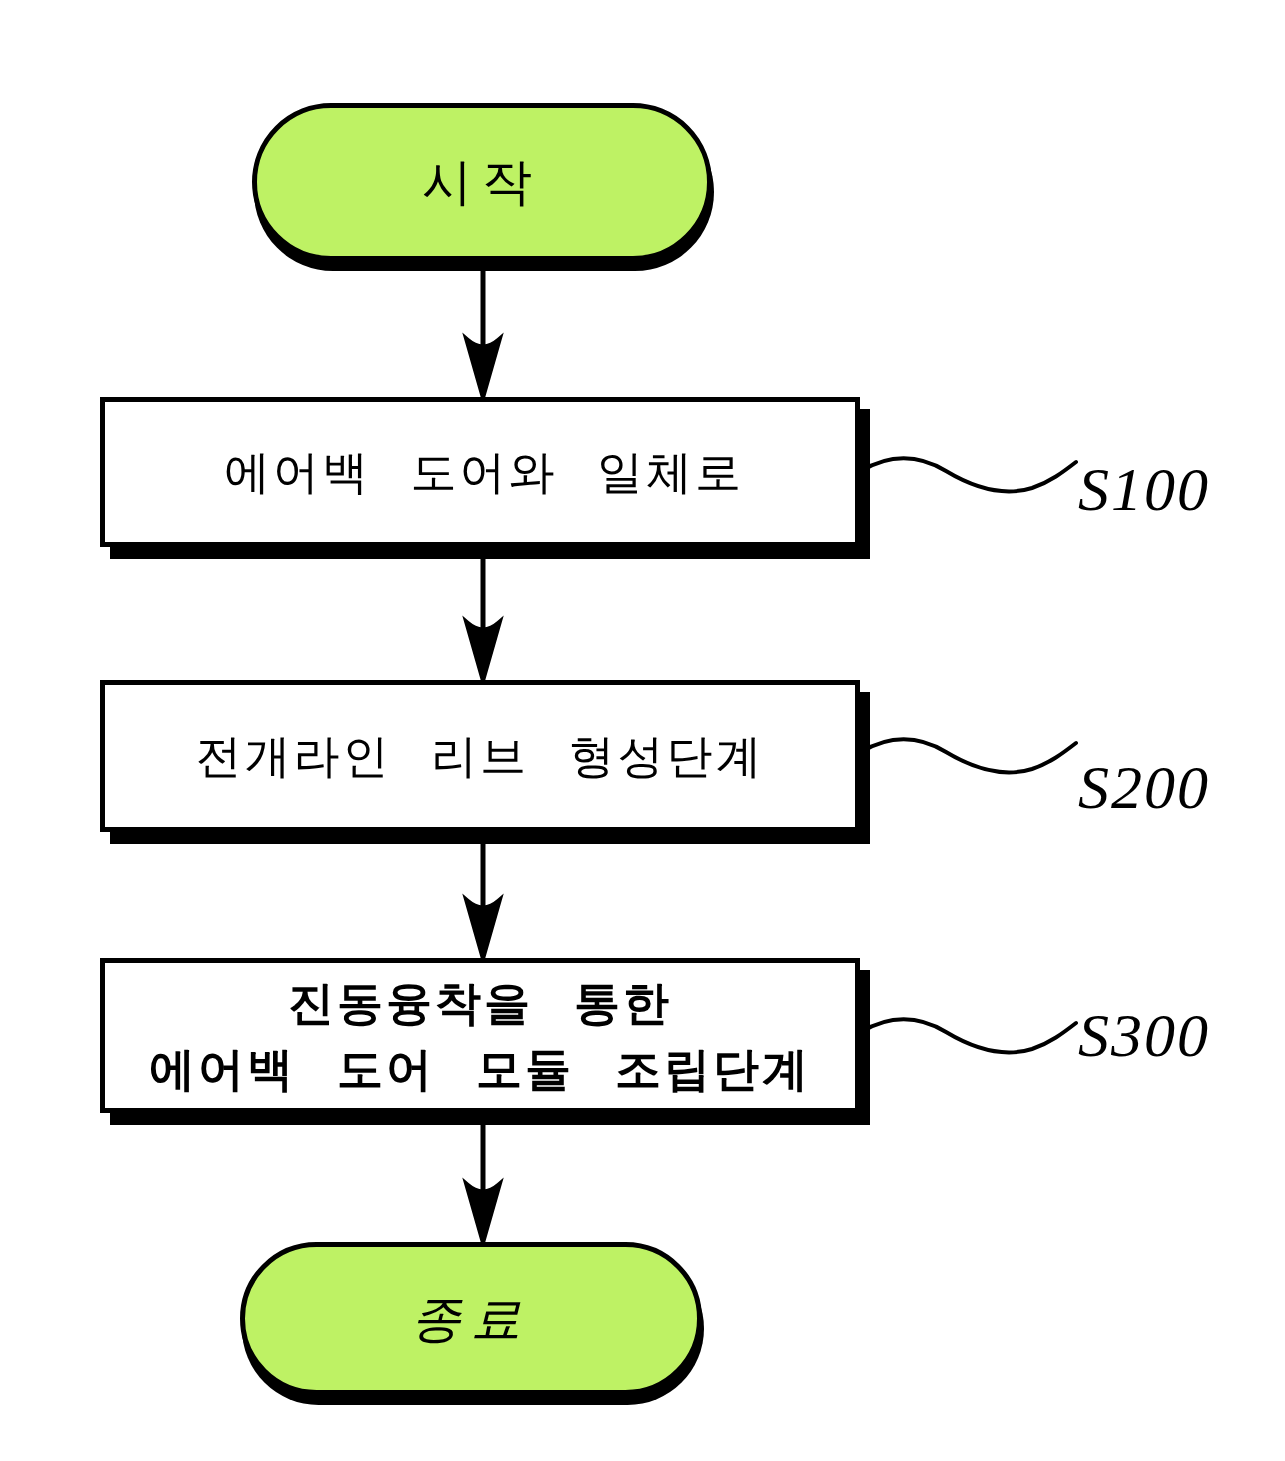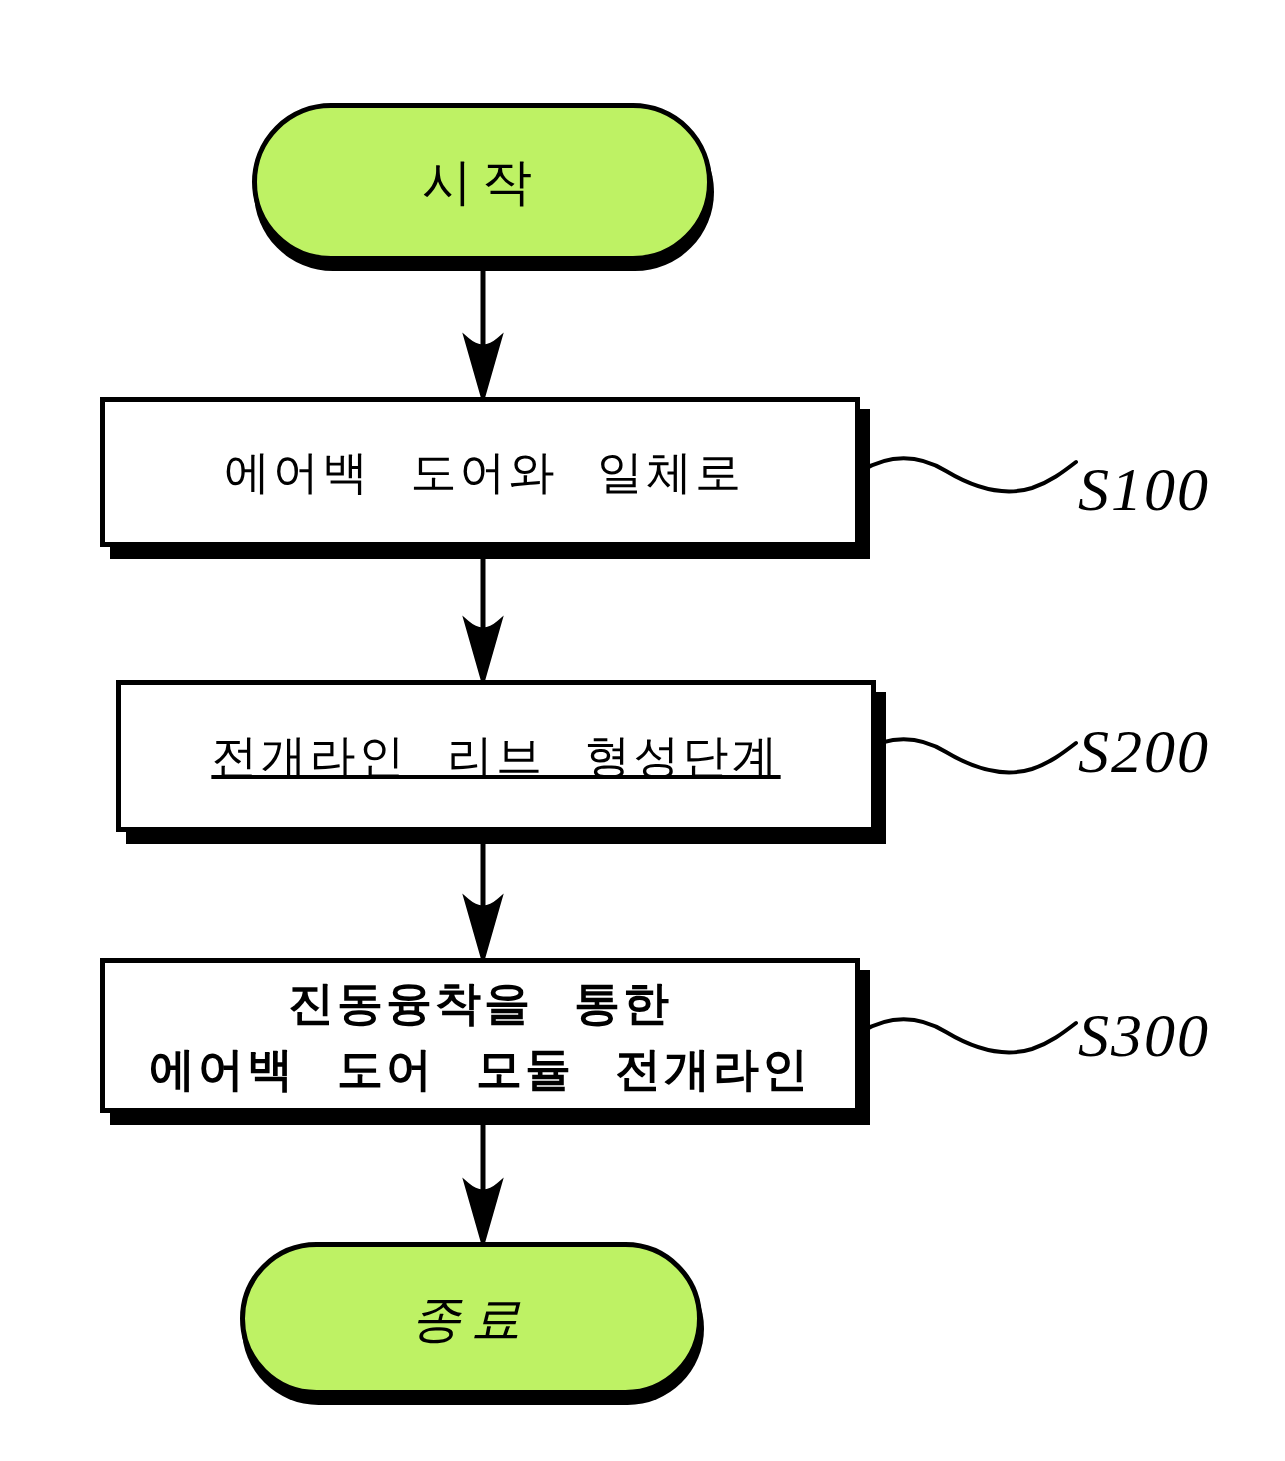--- a/index.html
+++ b/index.html
@@ -65,24 +65,24 @@
     font-style: italic;
     font-size: 62px;
     line-height: 62px;
     letter-spacing: 2px;
     z-index: 1;
     white-space: nowrap;
   }
   #start-terminal { left: 252px; top: 103px; width: 460px; height: 158px; }
   #end-terminal   { left: 240px; top: 1242px; width: 462px; height: 153px; font-style: italic; }
   #process-s100   { left: 100px; top: 397px;  width: 760px; height: 150px; padding-left: 8px; }
-  #process-s200   { left: 116px; top: 680px;  width: 760px; height: 152px; text-decoration: underline; }
+  #process-s200   { left: 100px; top: 680px;  width: 760px; height: 152px; }
   #process-s300   { left: 100px; top: 958px;  width: 760px; height: 155px; font-weight: bold; }
   #step-label-s100 { left: 1078px; top: 434px; margin-top: 24px; }
-  #step-label-s200 { left: 1078px; top: 720px; }
+  #step-label-s200 { left: 1078px; top: 756px; }
   #step-label-s300 { left: 1078px; top: 1004px; }
 </style>
 </head>
 <body>
 
 <div id="canvas">
 
   <svg id="connector-layer" width="1285" height="1461" viewBox="0 0 1285 1461">
 
     <g stroke="#000" stroke-width="5" fill="#000">
@@ -118,21 +118,21 @@
   </div>
   <div class="step-label" id="step-label-s100">S100</div>
 
   <div class="process" id="process-s200">
     <div class="line">전개라인 리브 형성단계</div>
   </div>
   <div class="step-label" id="step-label-s200">S200</div>
 
   <div class="process" id="process-s300">
     <div class="line">진동융착을 통한</div>
-    <div class="line">에어백 도어 모듈 전개라인</div>
+    <div class="line">에어백 도어 모듈 조립단계</div>
   </div>
   <div class="step-label" id="step-label-s300">S300</div>
 
   <div class="terminal" id="end-terminal">
     <span class="label">종료</span>
   </div>
 
 </div>
 
 </body></html>

